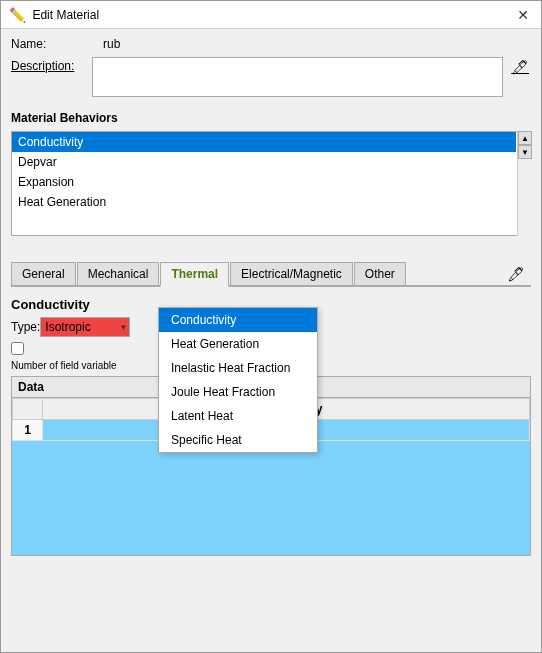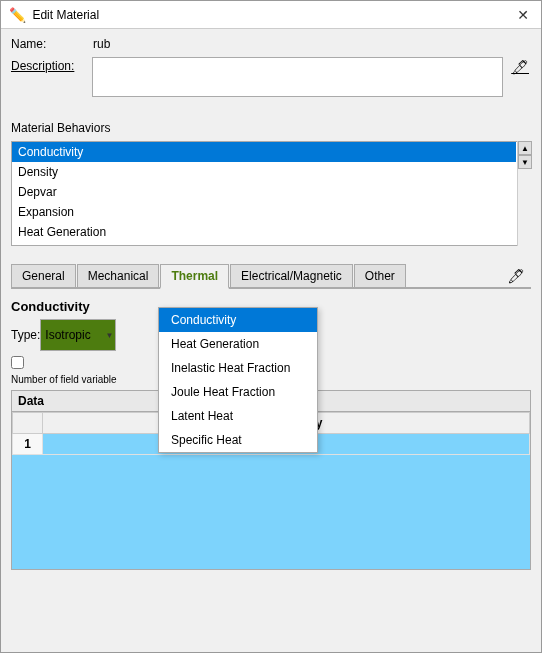--- a/index.html
+++ b/index.html
@@ -55,21 +55,21 @@
       flex: 1;
       padding: 8px 10px;
       display: flex;
       flex-direction: column;
       gap: 6px;
       position: relative;
     }
     .form-row {
       display: flex;
       align-items: center;
-      gap: 2px;
+      gap: 12px;
     }
     .form-label {
       font-size: 12px;
       min-width: 80px;
     }
     .form-value {
       font-size: 12px;
     }
     .desc-row {
       display: flex;
@@ -91,22 +91,22 @@
       font-size: 12px;
       padding: 2px;
     }
     .desc-edit-icon {
       font-size: 14px;
       cursor: pointer;
       padding: 2px;
     }
     .section-title {
       font-size: 12px;
-      font-weight: normal;
-      margin-top: 18px;
+      font-weight: bold;
+      margin-top: 8px;
     }
     .behaviors-list {
       border: 1px solid #aaa;
       background: white;
       height: 105px;
       overflow-y: auto;
       position: relative;
     }
     .behavior-item {
       padding: 3px 6px;
@@ -141,21 +141,21 @@
       flex: 1;
       background: #f8f8f8;
     }
 
     
     .tab-bar {
       display: flex;
       align-items: flex-end;
       gap: 0;
       border-bottom: 2px solid #aaa;
-      margin-top: 12px;
+      margin-top: 20px;
       position: relative;
     }
     .tab {
       padding: 4px 10px;
       font-size: 12px;
       border: 1px solid #aaa;
       border-bottom: none;
       background: #e0e0e0;
       cursor: pointer;
       margin-right: 1px;
@@ -188,24 +188,24 @@
     }
     .type-row {
       display: flex;
       align-items: center;
       gap: 0;
     }
     .type-label { font-size: 12px; }
     .type-select {
       font-size: 12px;
       border: 1px solid #aaa;
-      background: #4d7c0f;
-      padding: 8px 4px;
-      cursor: pointer;
-      width: 76px;
+      background: #ef4444;
+      padding: 2px 4px;
+      cursor: pointer;
+      width: 90px;
       appearance: none;
       -webkit-appearance: none;
       background-image: none;
       position: relative;
     }
     .select-wrapper {
       position: relative;
       display: inline-block;
     }
     .select-arrow {
@@ -316,21 +316,20 @@
       <span class="desc-label">Description:</span>
       <textarea class="desc-input" style=""></textarea>
       <span class="desc-edit-icon">🖊</span>
     </div>
 
     <div class="section-title">Material Behaviors</div>
 
     <div style="position:relative; height: 105px;">
       <div class="behaviors-list" style="padding-right: 14px;">
         <div class="behavior-item selected">Conductivity</div>
-        <div class="behavior-item">Density</div>
         <div class="behavior-item">Depvar</div>
         <div class="behavior-item">Expansion</div>
         <div class="behavior-item">Heat Generation</div>
       </div>
       <div class="behaviors-scrollbar">
         <div class="scrollbar-up">▲</div>
         <div class="scrollbar-track"></div>
         <div class="scrollbar-down">▼</div>
       </div>
     </div>

